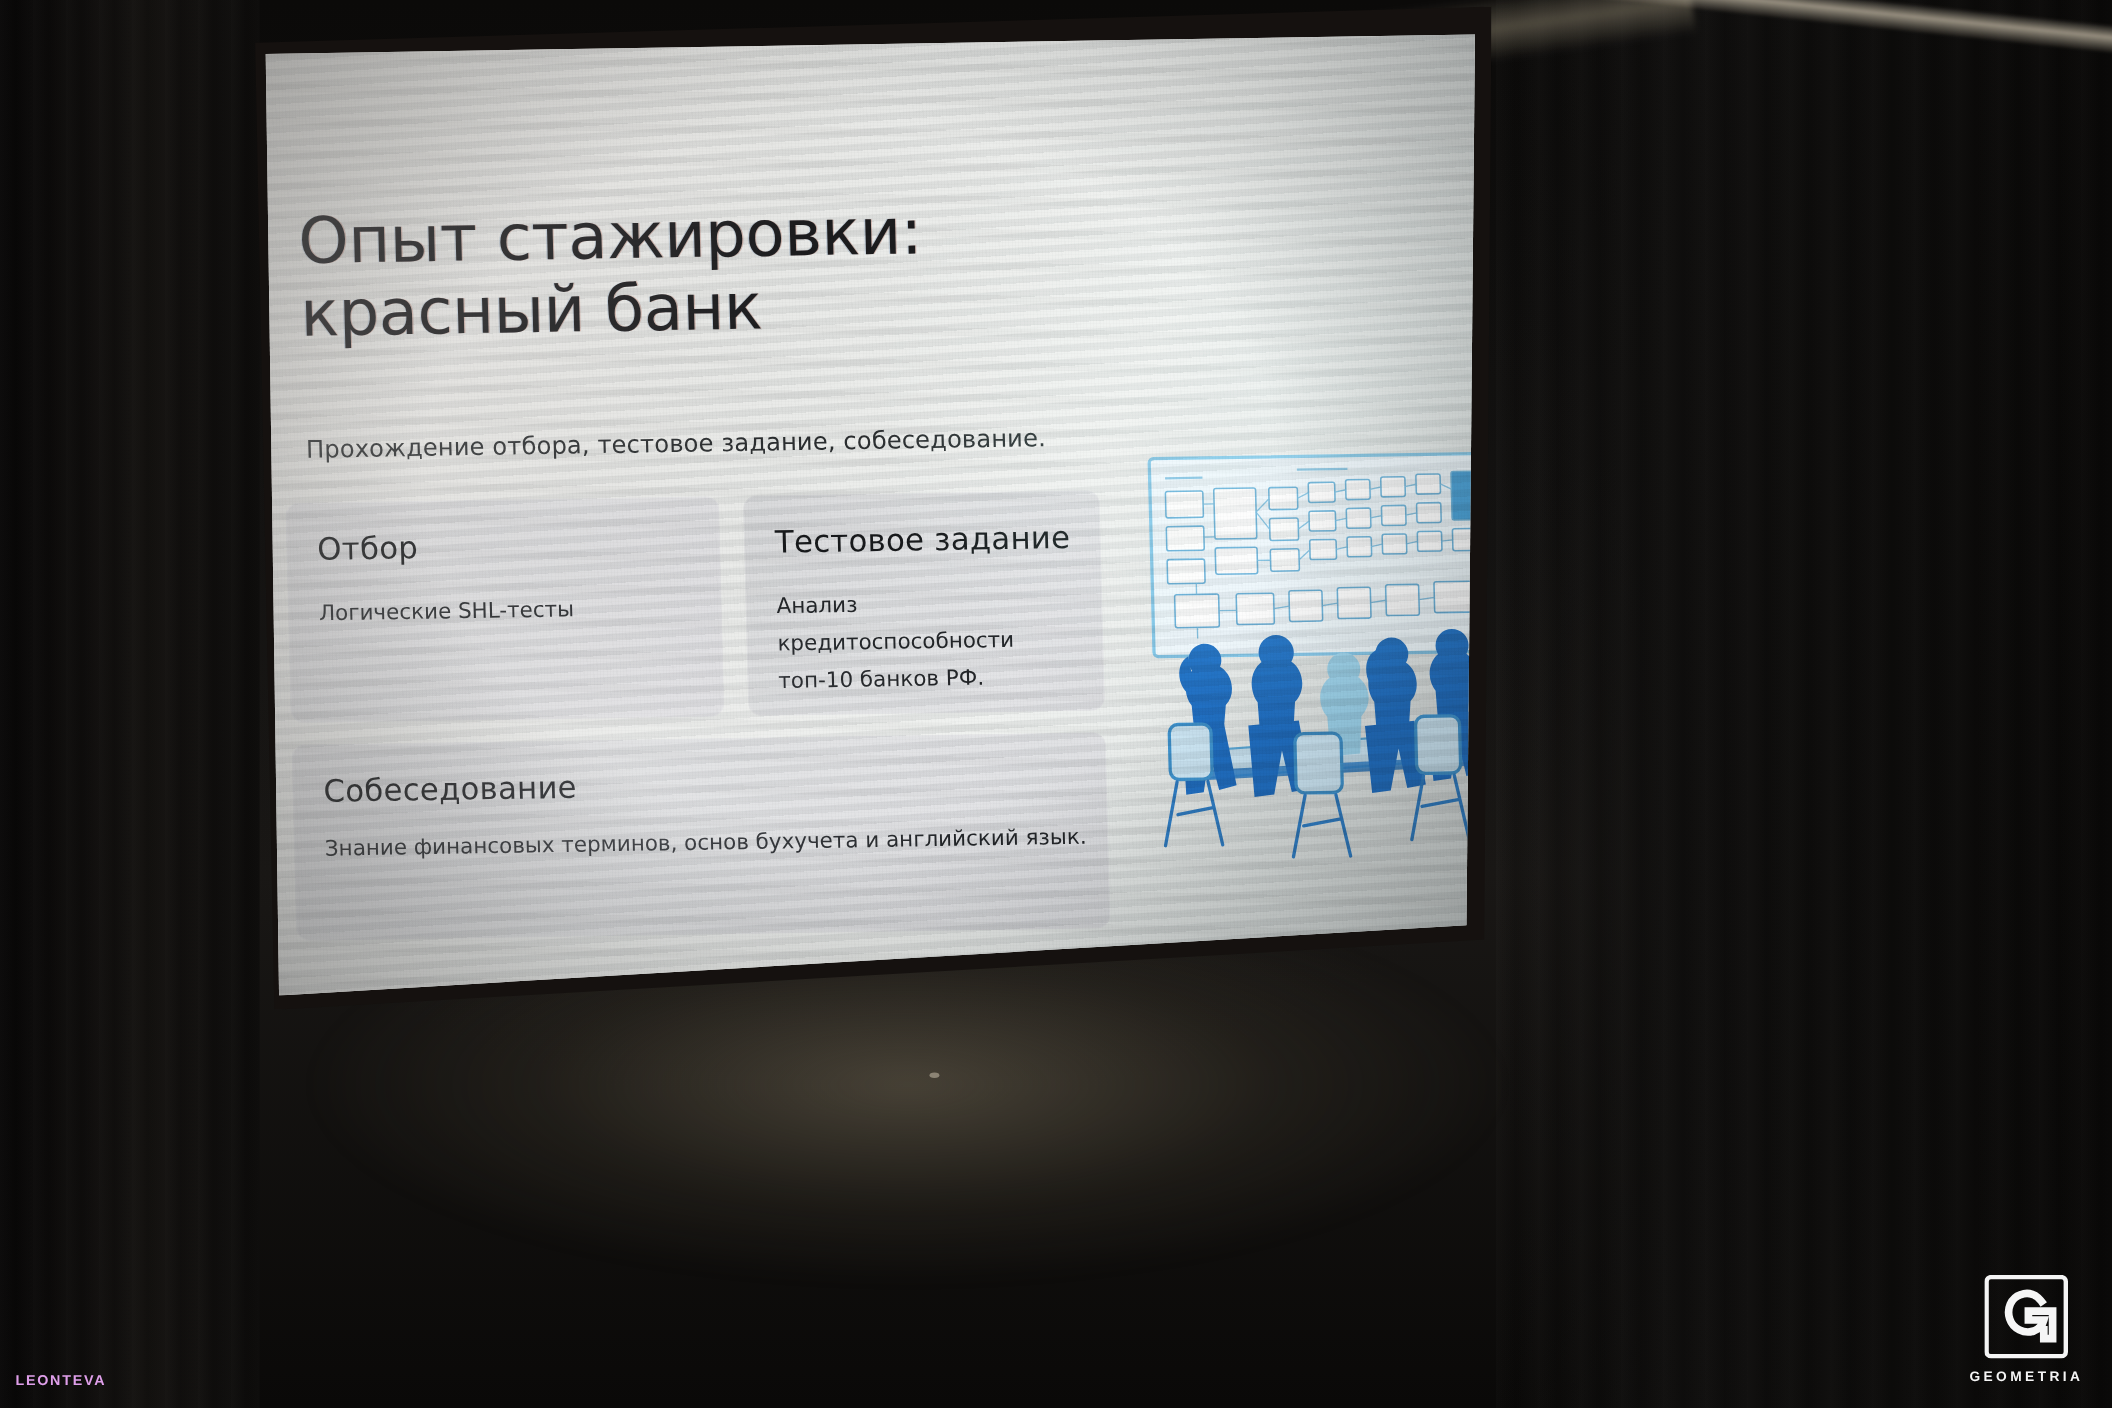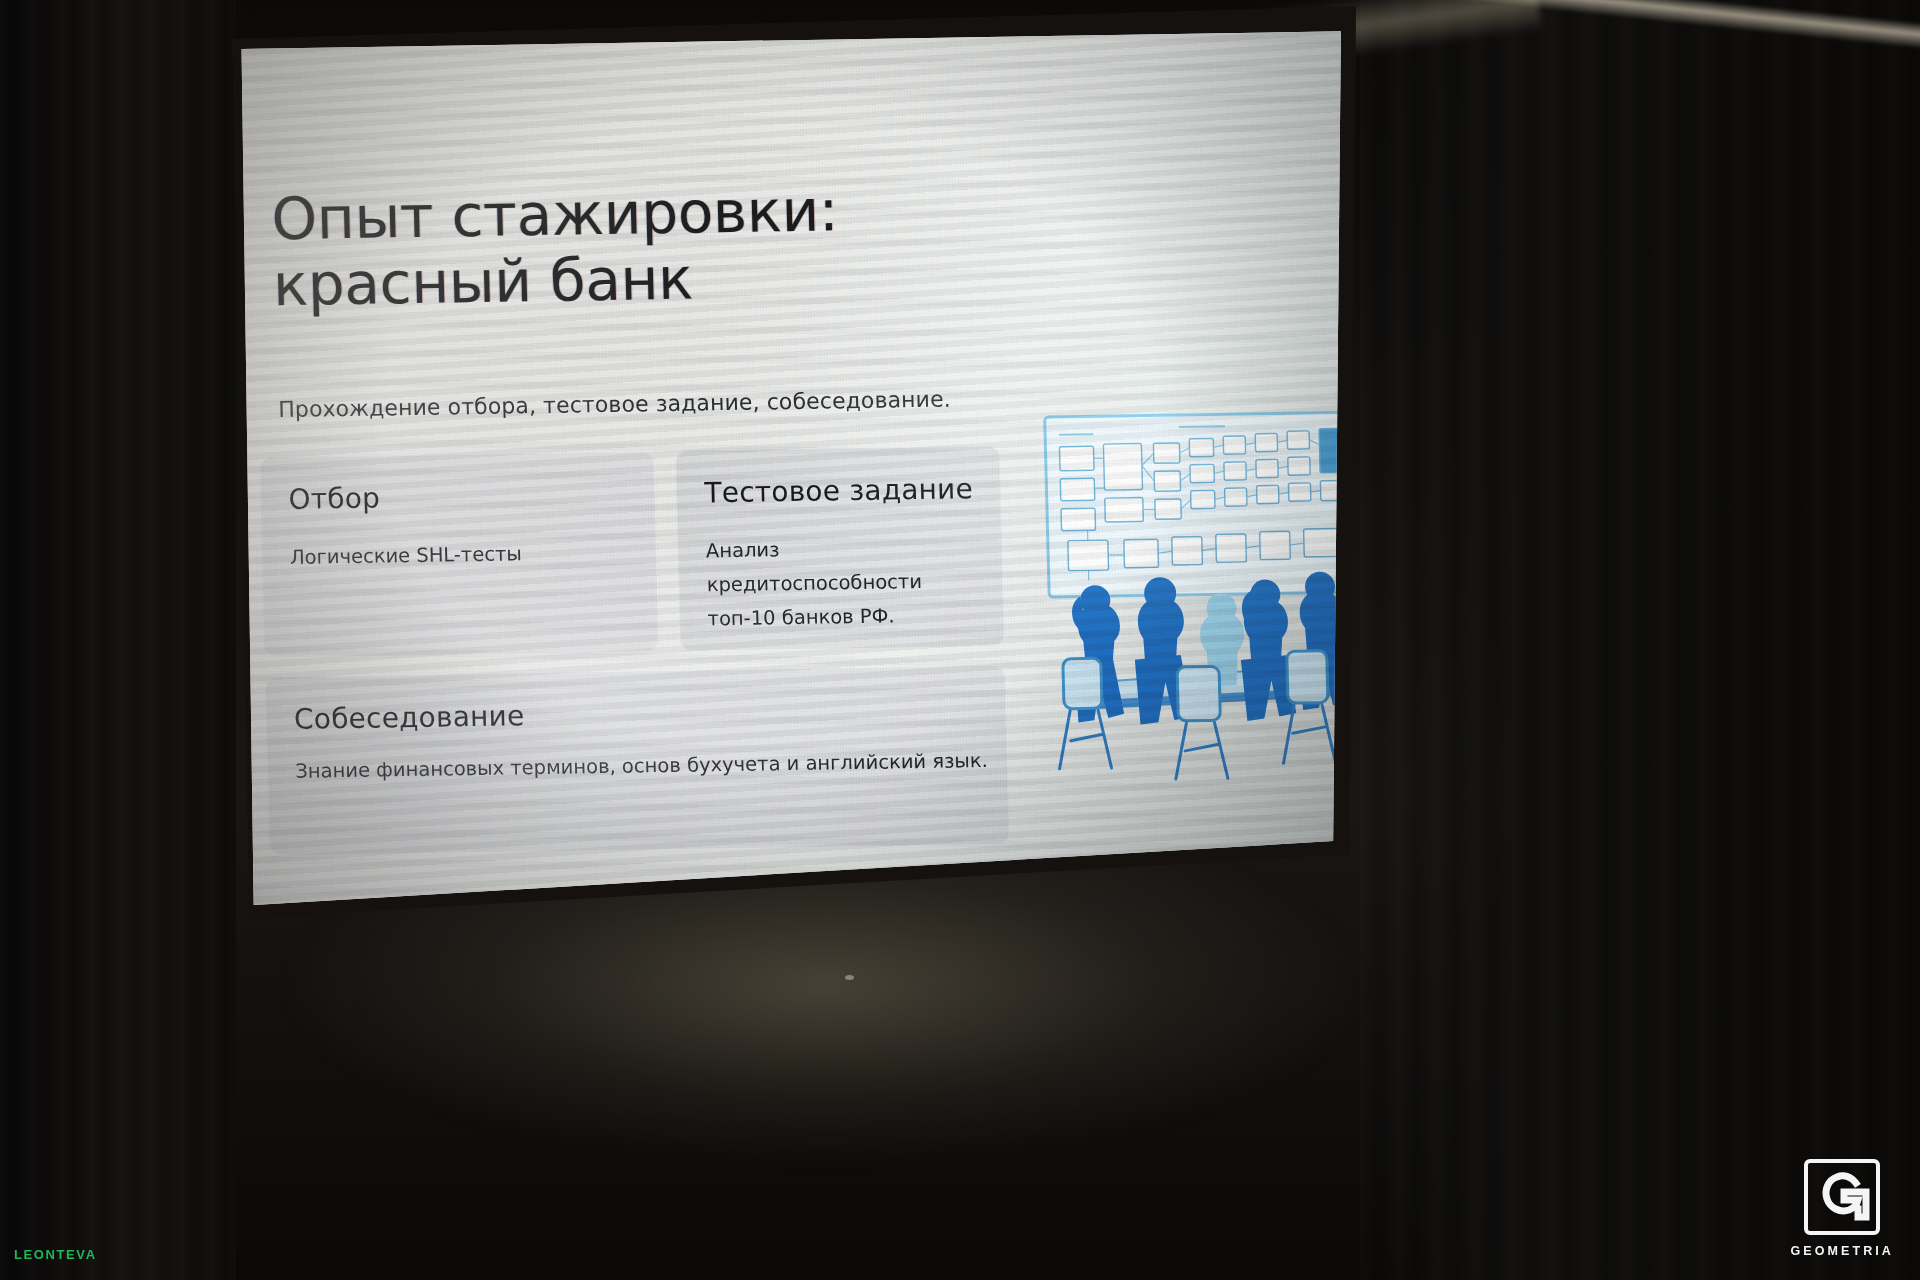--- a/index.html
+++ b/index.html
@@ -219,21 +219,21 @@
     width: 360px;
     height: 400px;
   }
   #illustration svg { width: 100%; height: 100%; display: block; }
 
   
   #watermark-photographer {
     position: absolute;
     left: 14px;
     bottom: 18px;
-    color: #22c55e;
+    color: #f0abfc;
     font-size: 13px;
     font-weight: 700;
     letter-spacing: 1.6px;
     font-family: "Liberation Sans", sans-serif;
     opacity: 0.92;
   }
   #watermark-brand {
     position: absolute;
     right: 26px;
     bottom: 22px;

